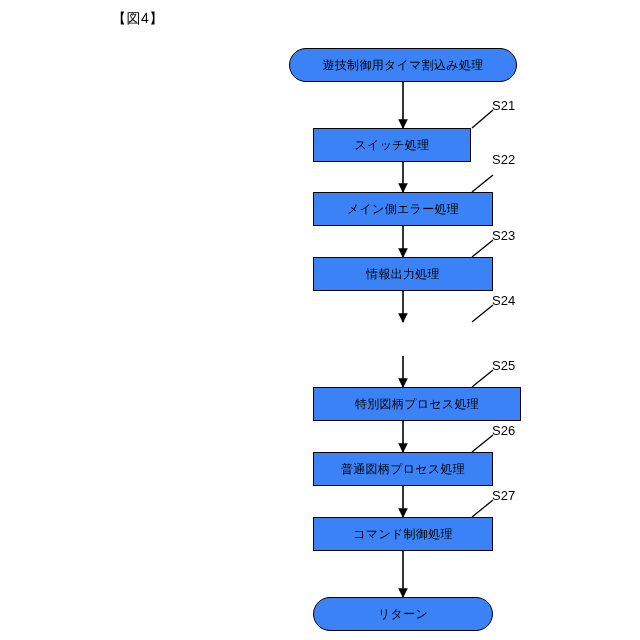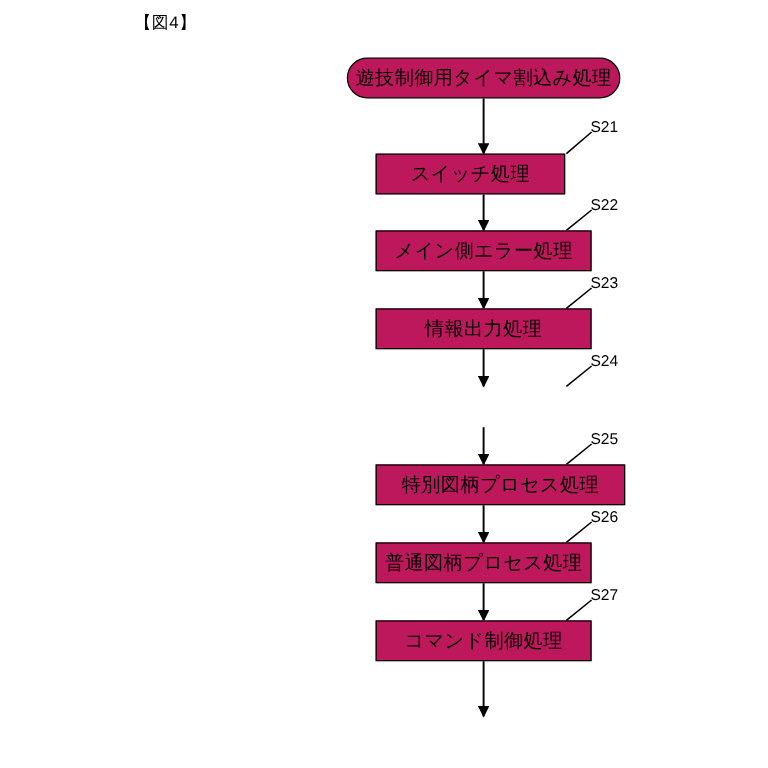--- a/index.html
+++ b/index.html
@@ -27,25 +27,25 @@
     position: absolute;
     left: 0;
     top: 0;
     width: 640px;
     height: 640px;
   }
   .node {
     position: absolute;
     box-sizing: border-box;
     border: 1.6px solid #000;
-    background: #be185d;
+    background: #3b82f6;
     display: flex;
     align-items: center;
     justify-content: center;
-    font-size: 16px;
+    font-size: 12px;
     white-space: nowrap;
     letter-spacing: 0.3px;
   }
   .terminator {
     border-radius: 22px;
   }
   .process {
     border-radius: 0;
   }
   .step-label {
@@ -94,30 +94,31 @@
     <line x1="472" y1="452" x2="493" y2="435" stroke="#000" stroke-width="1.3"></line>
     <line x1="472" y1="517" x2="493" y2="500" stroke="#000" stroke-width="1.3"></line>
   </svg>
 
   <div class="node terminator" style="left:289px; top:48px; width:228px; height:34px;">遊技制御用タイマ割込み処理</div>
 
   <div class="node process" style="left:313px; top:128px; width:158px; height:34px;">スイッチ処理</div>
   <div class="step-label" style="left:492px; top:98px;">S21</div>
 
   <div class="node process" style="left:313px; top:192px; width:180px; height:34px;text-align:center;">メイン側エラー処理</div>
-  <div class="step-label" style="left:492px; top:163px;text-align:center;">S22</div>
+  <div class="step-label" style="left:492px; top:152px;text-align:center;">S22</div>
 
   <div class="node process" style="left:313px; top:257px; width:180px; height:34px;">情報出力処理</div>
   <div class="step-label" style="left:492px; top:228px;">S23</div>
 
   <div class="step-label" style="left:492px; top:293px;">S24</div>
 
   <div class="node process" style="left:313px; top:387px; width:208px; height:34px;">特別図柄プロセス処理</div>
   <div class="step-label" style="left:492px; top:358px;">S25</div>
 
   <div class="node process" style="left:313px; top:452px; width:180px; height:34px;">普通図柄プロセス処理</div>
   <div class="step-label" style="left:492px; top:423px;">S26</div>
 
   <div class="node process" style="left:313px; top:517px; width:180px; height:34px;">コマンド制御処理</div>
   <div class="step-label" style="left:492px; top:488px;">S27</div>
 
+  <div class="node terminator" style="left:313px; top:597px; width:180px; height:34px;">リターン</div>
 
 </div>
 
 </body></html>

